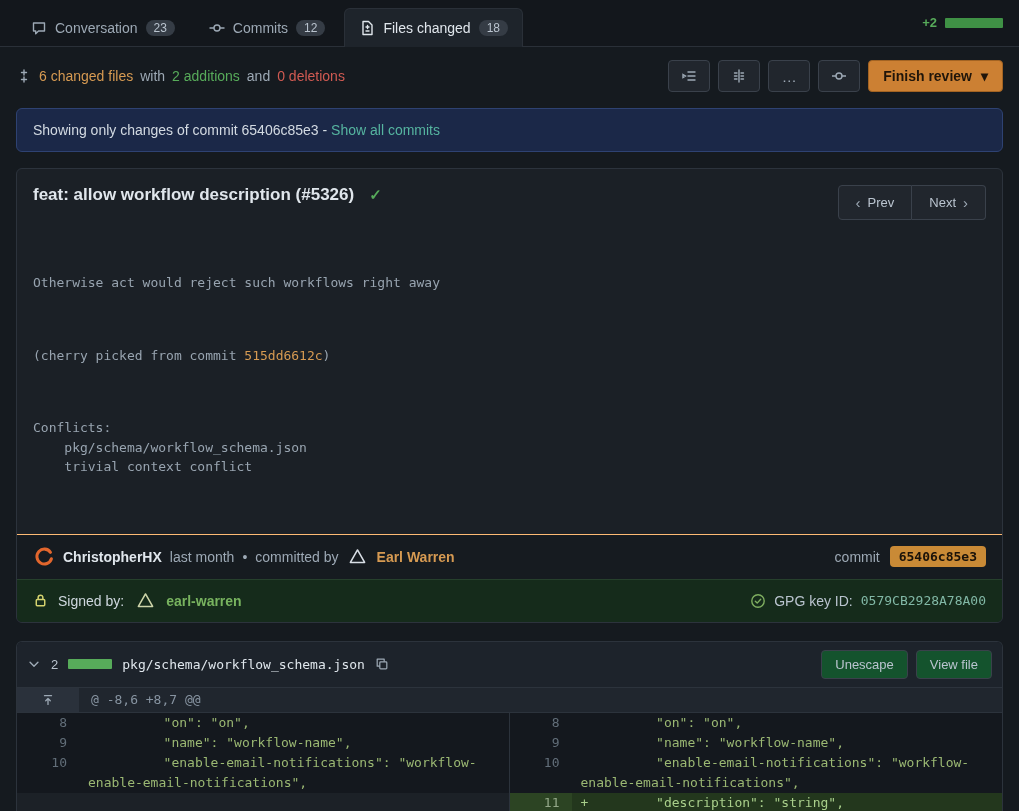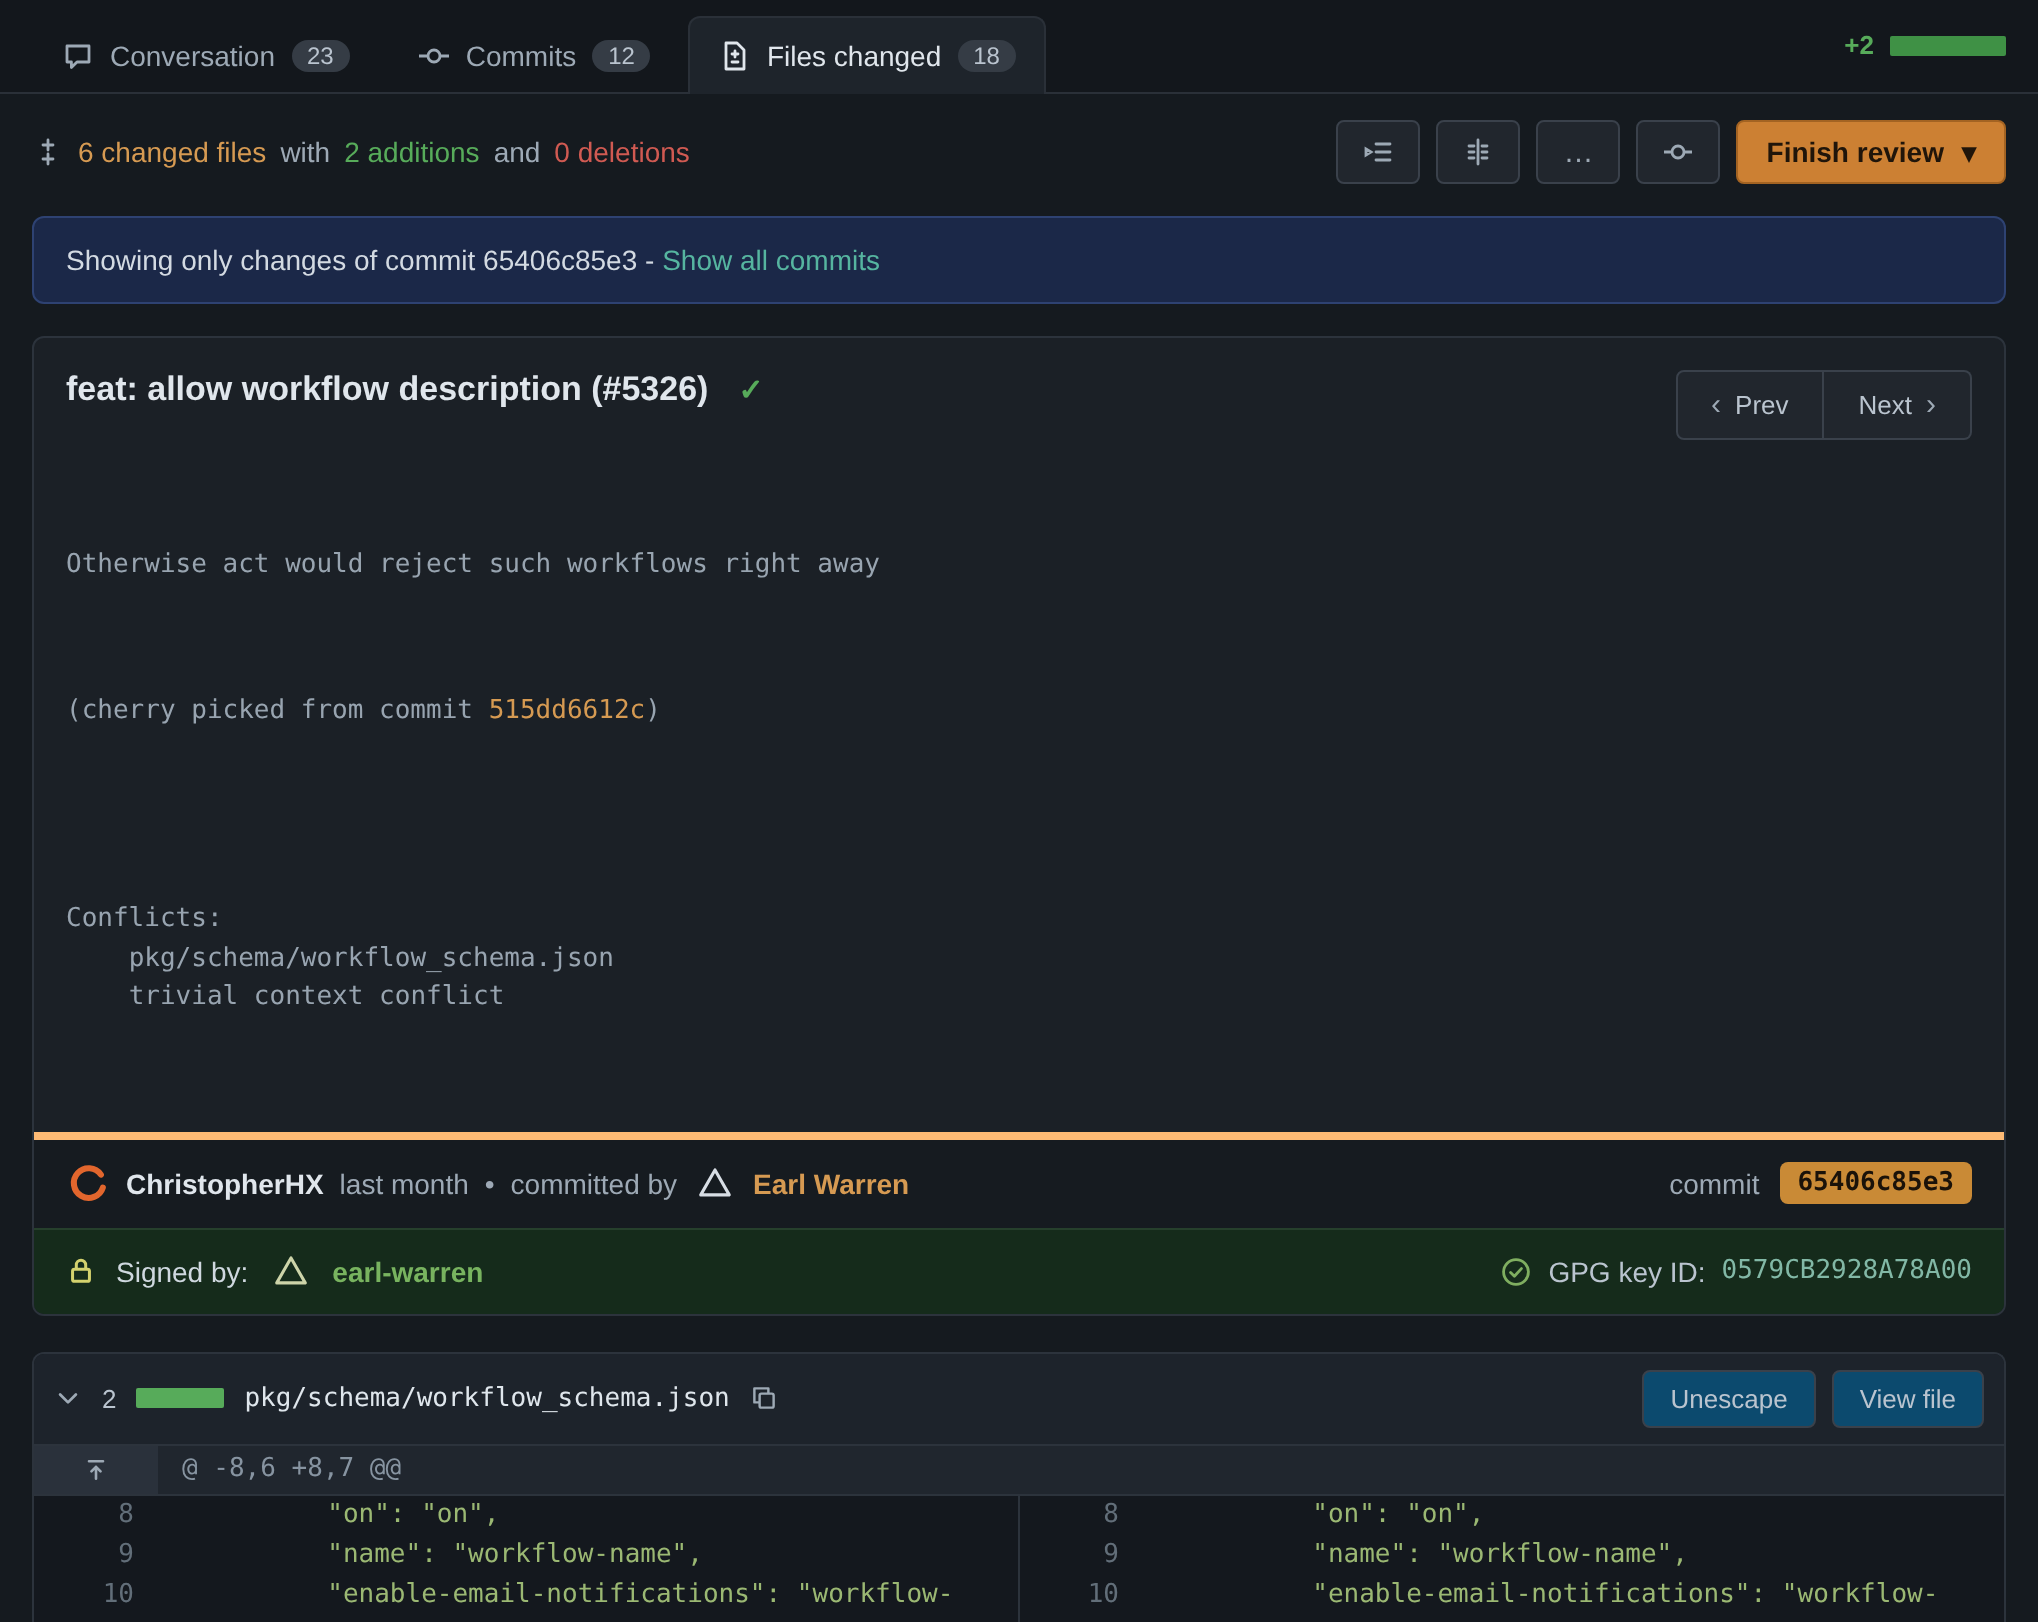--- a/index.html
+++ b/index.html
@@ -58,24 +58,24 @@
   .pager { display:flex; }
   .pbtn { display:flex; align-items:center; gap:7px; background:#21262d;
     border:1px solid #3a414b; color:#bac4cf; padding:8px 17px; font-size:13px;
     cursor:pointer; }
   .pbtn.prev { border-radius:4px 0 0 4px; }
   .pbtn.next { border-radius:0 4px 4px 0; border-left:none; }
   .chev { color:#9da9b5; font-size:15px; }
   .commit-msg { padding:0 16px 18px; font-family:"DejaVu Sans Mono", monospace;
     font-size:13px; color:#98a4b0; white-space:pre-wrap; line-height:1.5; }
   .commit-msg .para { margin-bottom:14px; }
-  .commit-msg .para:last-child { margin-bottom:0;margin-top:32px; }
+  .commit-msg .para:last-child { margin-bottom:0; }
   .hash-link { color:#d69a52; cursor:pointer; }
   .commit-meta { display:flex; align-items:center; gap:8px; padding:11px 16px;
-    background:#161b20; border-top:4px solid #fdba74; }
+    background:#161b20; border-top:1px solid #fdba74; }
   .avatar { width:22px; height:22px; display:flex; align-items:center;
     justify-content:center; border-radius:3px; }
   .author-name { color:#e0e6ec; font-weight:600; }
   .meta-text { color:#9da9b5; }
   .committer-name { color:#d69a52; font-weight:600; }
   .meta-right { margin-left:auto; display:flex; align-items:center; gap:10px; }
   .sha-badge { background:#c98a36; color:#1a1209; font-family:"DejaVu Sans Mono",monospace;
     font-size:13px; font-weight:bold; padding:3px 9px; border-radius:4px; cursor:pointer; }
   .signed-row { display:flex; align-items:center; gap:10px; padding:10px 16px;
     background:#152b1b; border-top:1px solid #26402c; color:#cfd8df; }
@@ -88,21 +88,21 @@
   .diff-box { margin:18px 16px 0; border:1px solid #2c333c; border-bottom:none;
     border-radius:6px 6px 0 0; overflow:hidden; }
   .diff-head { display:flex; align-items:center; gap:10px; padding:8px 10px;
     background:#1d232b; }
   .fold { color:#9da9b5; cursor:pointer; display:flex; }
   .changes-count { color:#bac4cf; font-size:13px; }
   .diffstat-bar { width:44px; height:10px; background:#57ab5a; border-radius:1px; }
   .file-name { color:#dfe6ec; font-family:"DejaVu Sans Mono",monospace; font-size:13px; }
   .copy-btn { color:#9da9b5; cursor:pointer; display:flex; }
   .head-btns { margin-left:auto; display:flex; gap:8px; }
-  .gbtn { background:#0c4a6e; border:1px solid #3a414b; border-radius:4px;
+  .gbtn { background:#14532d; border:1px solid #3a414b; border-radius:4px;
     color:#bac4cf; font-size:13px; padding:6px 13px; cursor:pointer; }
 
   .hunk-row { display:flex; background:#20262e; border-top:1px solid #2c333c;
     border-bottom:1px solid #2c333c; }
   .hunk-gutter { width:62px; display:flex; align-items:center; justify-content:center;
     padding:5px 0; background:#2a313b; color:#9da9b5; cursor:pointer; }
   .hunk-text { display:flex; align-items:center; padding-left:12px; color:#8794a1;
     font-family:"DejaVu Sans Mono",monospace; font-size:13px; }
 
   table.diff { width:100%; border-collapse:collapse; table-layout:fixed;

